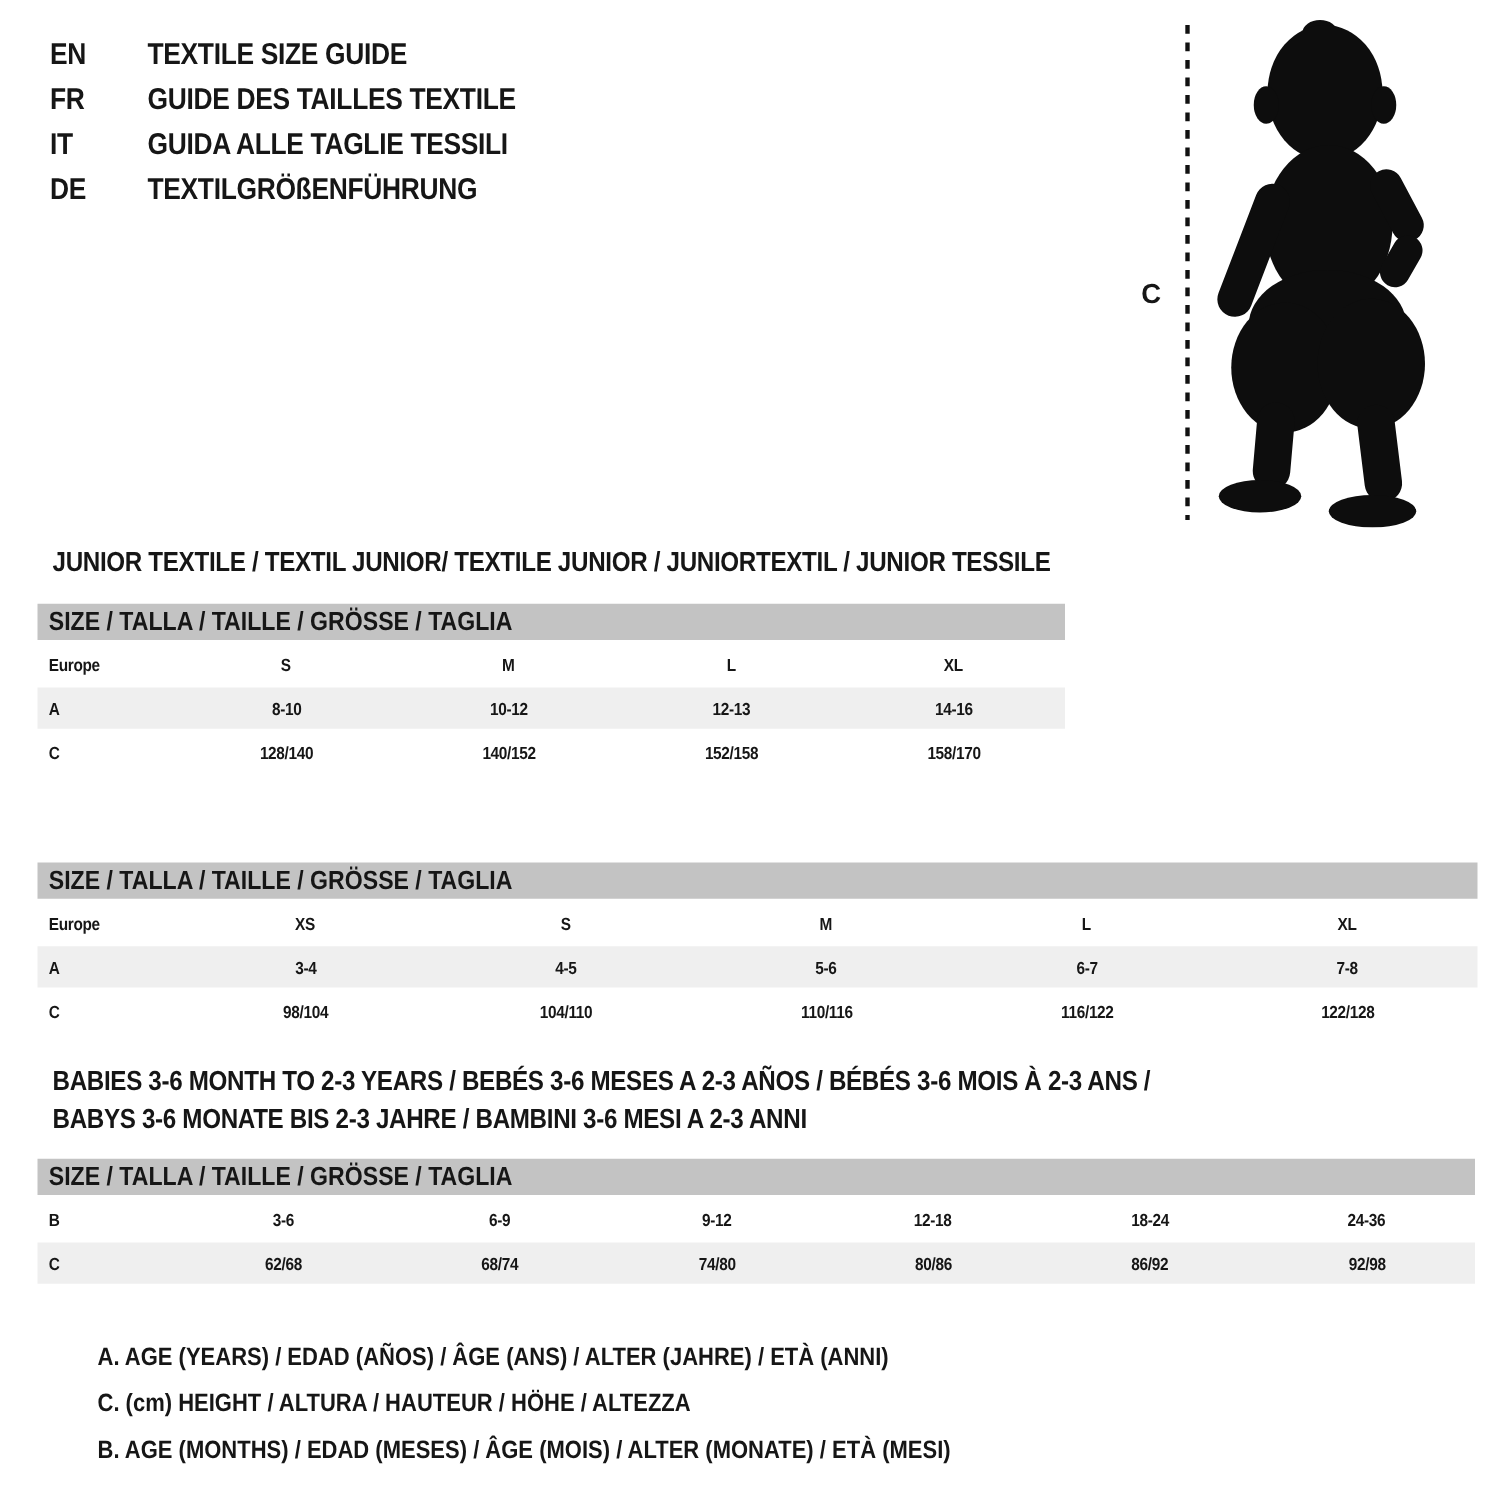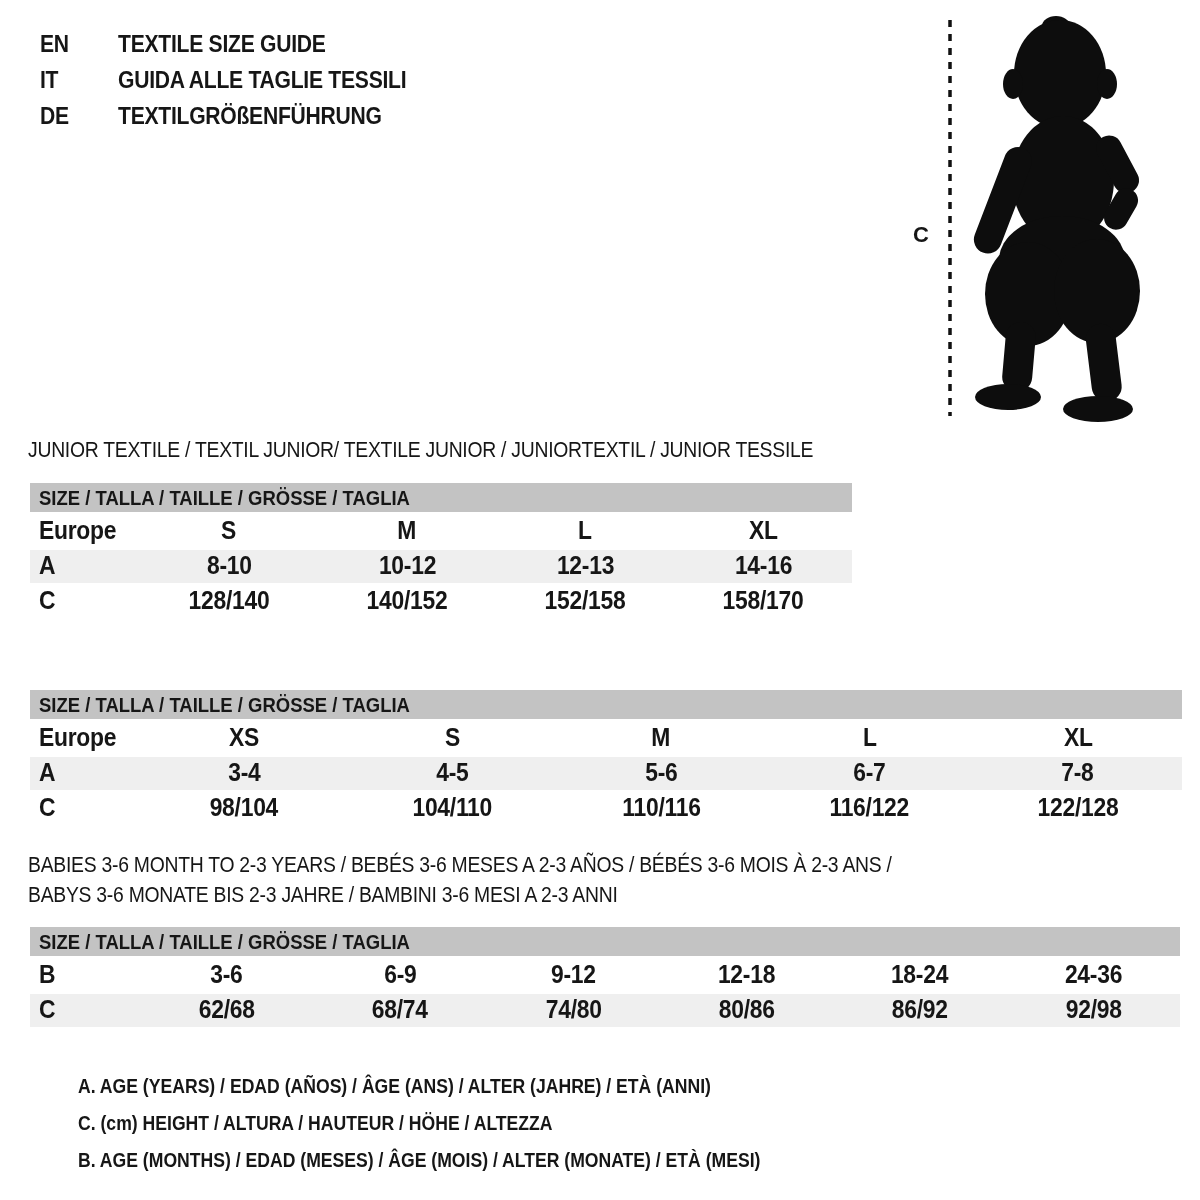--- a/index.html
+++ b/index.html
@@ -15,49 +15,53 @@
   .lang-row { display:flex; height:36px; align-items:center;
               font-size:24px; font-weight:bold; letter-spacing:-0.3px; }
   .lang-code { width:78px; }
 
   
   .figure-svg { position:absolute; left:900px; top:10px; }
   .figure-c { position:absolute; left:906px; top:222px; width:30px; text-align:center;
               font-size:22px; font-weight:bold; }
 
   
-  .sec-title { position:absolute; left:28px; font-size:22px; font-weight:normal;
+  .sec-title { position:absolute; left:42px; font-size:22px; font-weight:bold;
                letter-spacing:-0.3px; white-space:nowrap; }
   .sec-title .sub { font-size:14px; vertical-align:-5px; }
   .two-line { line-height:30px; }
 
   
   .sg-table { position:absolute; }
   .t-bar { height:29px; background:#c3c3c3; display:flex; align-items:center;
            padding-left:9px; font-size:21px; font-weight:bold; margin-bottom:3px;text-align:center; }
-  .t-row { display:flex; height:33px; margin-bottom:2px; align-items:flex-start;
-           font-size:26px; font-weight:bold; letter-spacing:-0.3px; }
+  .t-row { display:flex; height:33px; margin-bottom:2px; align-items:center;
+           font-size:14px; font-weight:bold; letter-spacing:-0.3px; }
   .t-row.alt { background:#efefef; }
   .t-label { width:110px; padding-left:9px; box-sizing:border-box; }
   .t-cell { flex:1; text-align:center; }
 
   
   .legend-block { position:absolute; left:42px; top:1068px; }
   .legend-line { height:37px; display:flex; align-items:center;
                  font-size:20px; font-weight:bold; white-space:nowrap;margin-left:36px; }
 </style>
 </head>
 <body>
 
 <div class="canvas">
 
   <div class="lang-block">
     <div class="lang-row">
       <span class="lang-code"><span class="cond ol">EN</span></span>
       <span class="cond ol">TEXTILE SIZE GUIDE</span>
+    </div>
+    <div class="lang-row">
+      <span class="lang-code"><span class="cond ol">FR</span></span>
+      <span class="cond ol">GUIDE DES TAILLES TEXTILE</span>
     </div>
     <div class="lang-row">
       <span class="lang-code"><span class="cond ol">IT</span></span>
       <span class="cond ol">GUIDA ALLE TAGLIE TESSILI</span>
     </div>
     <div class="lang-row">
       <span class="lang-code"><span class="cond ol">DE</span></span>
       <span class="cond ol">TEXTILGRÖßENFÜHRUNG</span>
     </div>
   </div>

